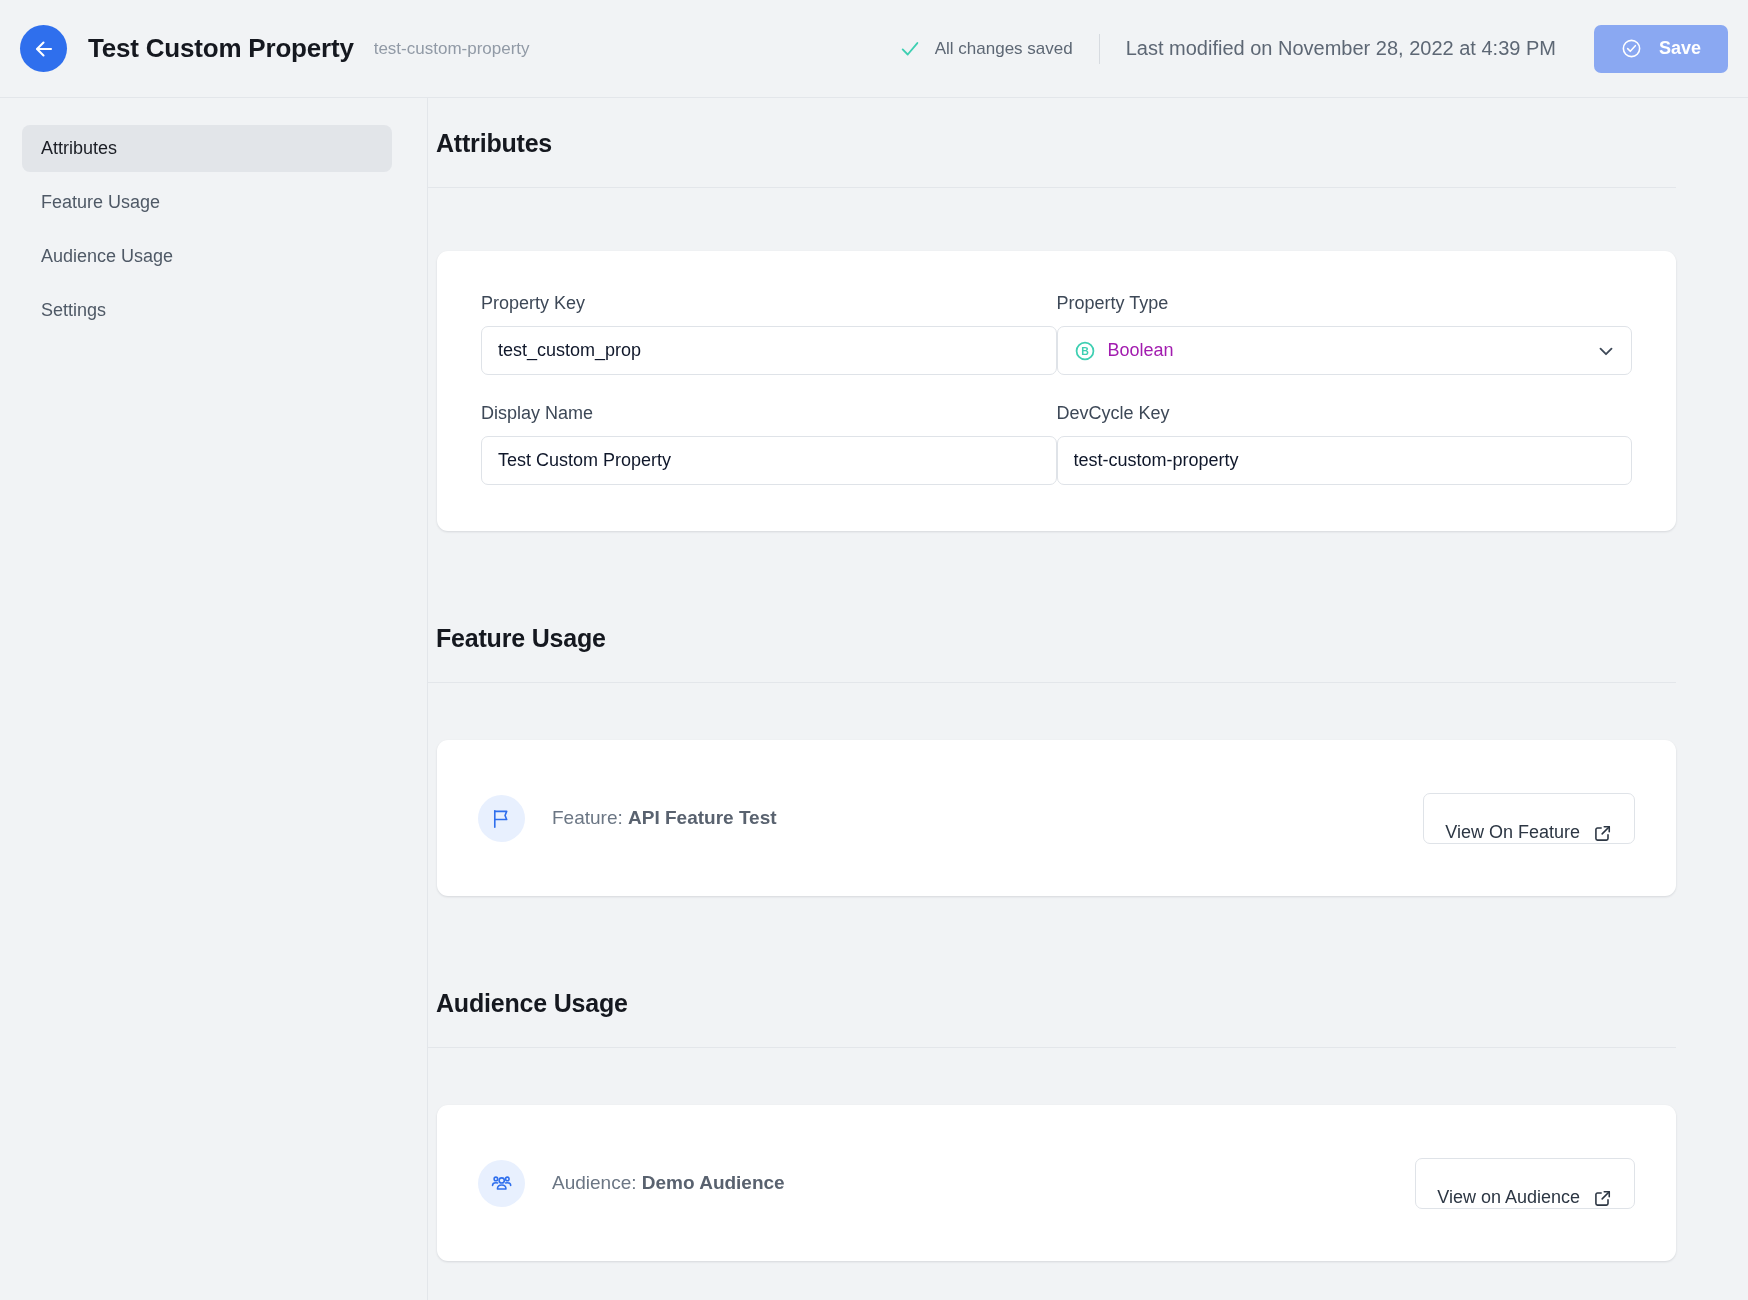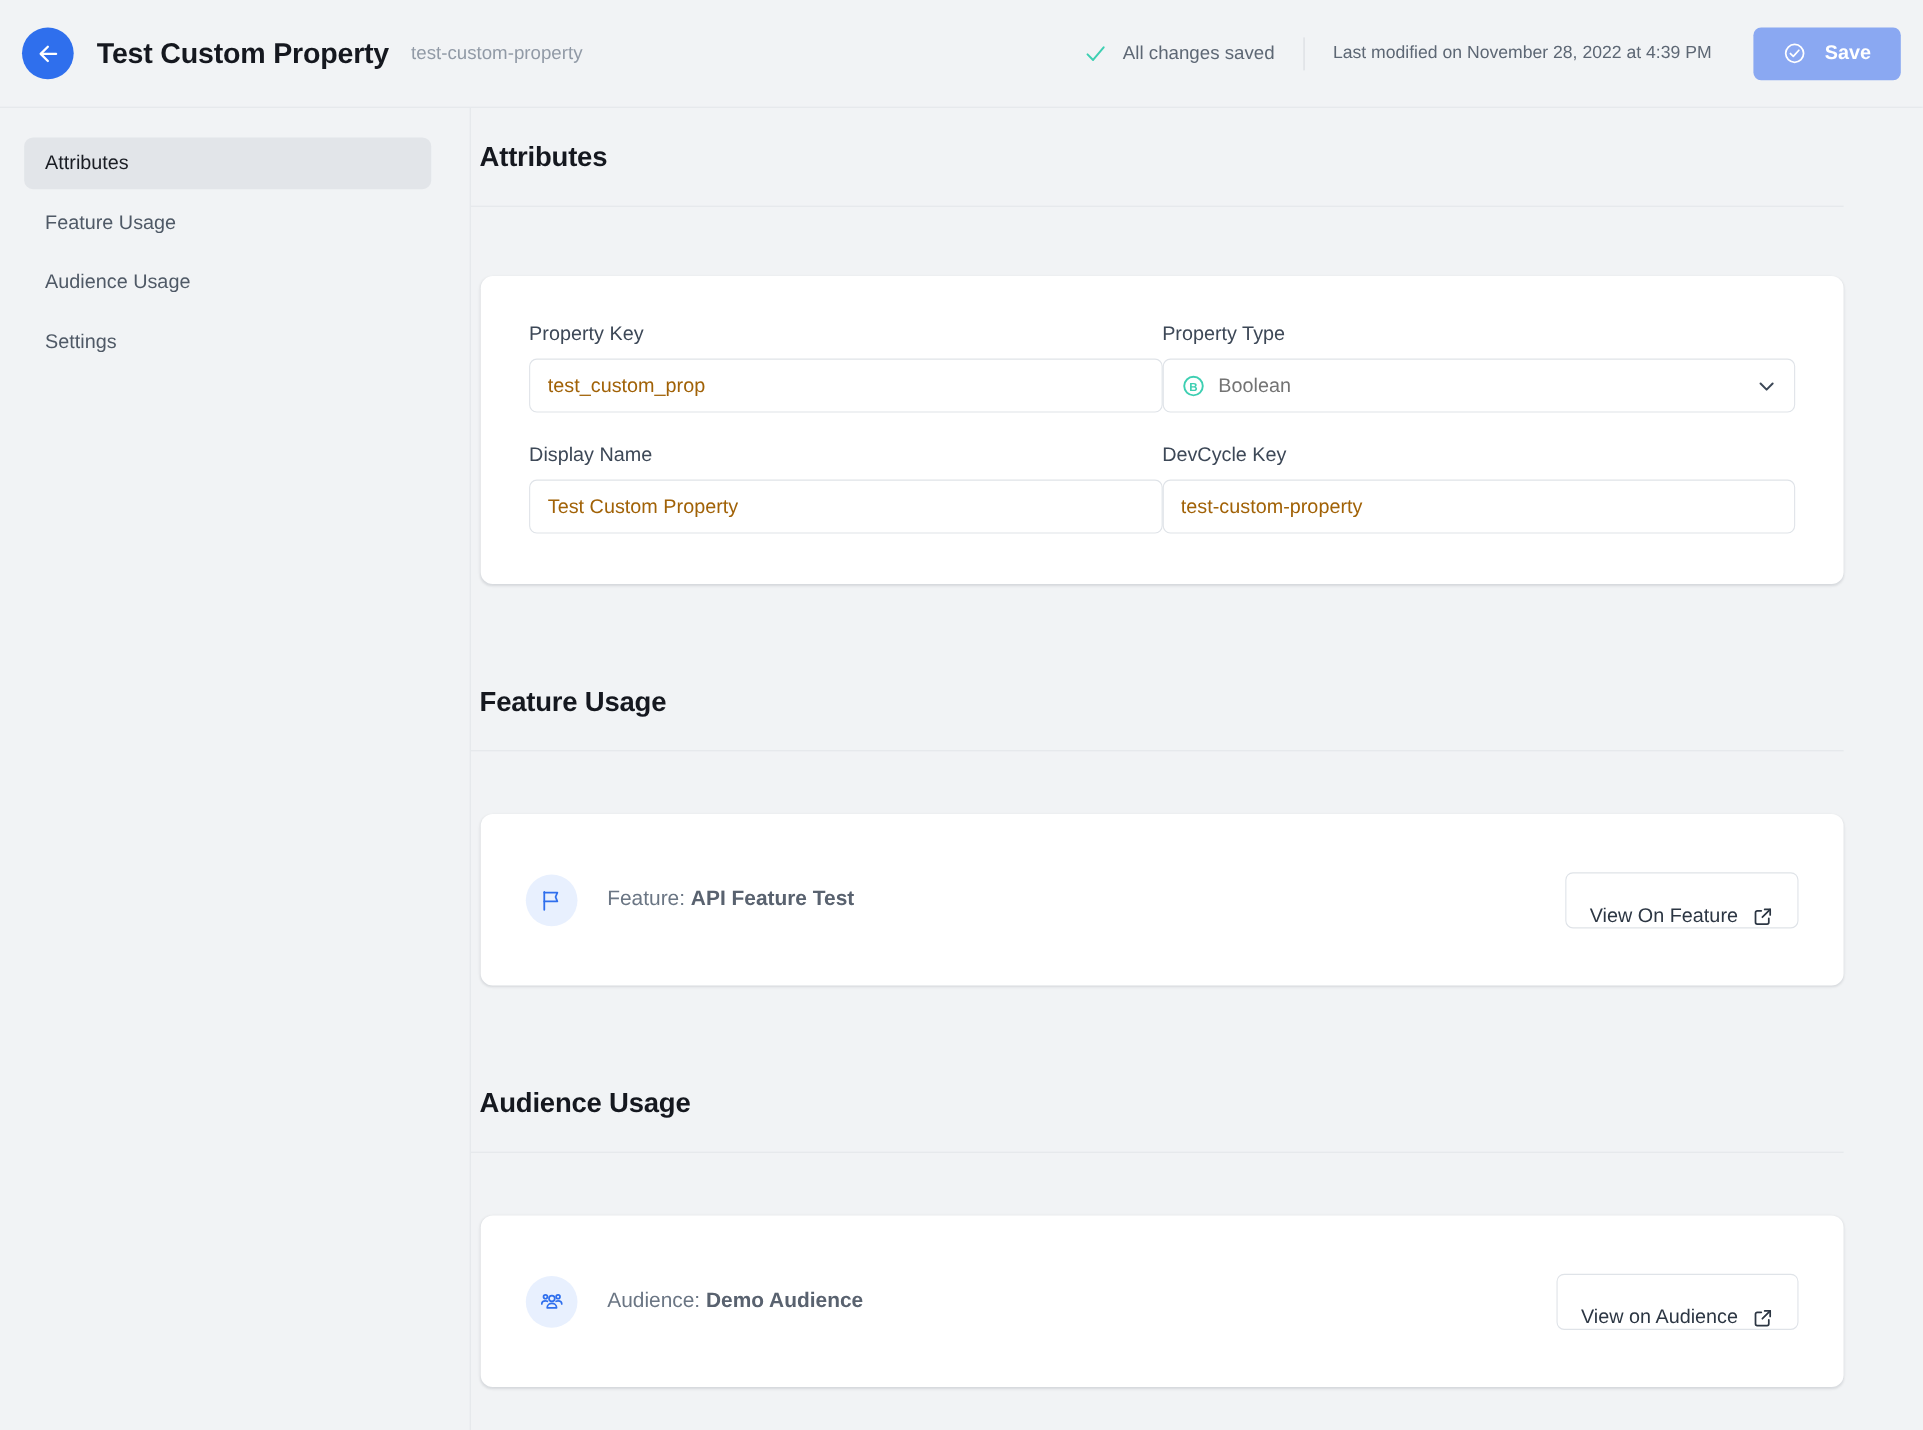--- a/index.html
+++ b/index.html
@@ -63,21 +63,21 @@
     white-space: nowrap;
   }
   .check-mark svg { display:block; }
   .vdivider {
     width: 1px;
     height: 30px;
     background: #d7dbe0;
     margin: 0 26px;
   }
   .last-modified {
-    font-size: 16px;
+    font-size: 20px;
     color: #5d6774;
     white-space: nowrap;
   }
   .save-btn {
     margin-left: 38px;
     background: #8aa8f2;
     color: #ffffff;
     border: none;
     border-radius: 7px;
     height: 48px;
@@ -164,39 +164,39 @@
     margin-bottom: 12px;
   }
   .field-input {
     width: 100%;
     height: 49px;
     border: 1px solid #dfe3e8;
     border-radius: 7px;
     background: #ffffff;
     padding: 0 16px;
     font-size: 18px;
-    color: #a16207;
+    color: #0f172a;
     font-family: "Liberation Sans", sans-serif;
     outline: none;
   }
   .select-box {
     width: 100%;
     height: 49px;
     border: 1px solid #dfe3e8;
     border-radius: 7px;
     background: #ffffff;
     display: flex;
     align-items: center;
     padding: 0 14px 0 16px;
     cursor: pointer;
   }
   .type-icon { flex: 0 0 auto; display:flex; margin-right: 12px; }
   .select-value {
     font-size: 18px;
-    color: #737373;
+    color: #a21caf;
     flex: 1 1 auto;
   }
   .chev { flex: 0 0 auto; display:flex; }
 
   
   .usage-card {
     height: 156px;
     display: flex;
     align-items: center;
     padding: 0 41px 0 41px;

